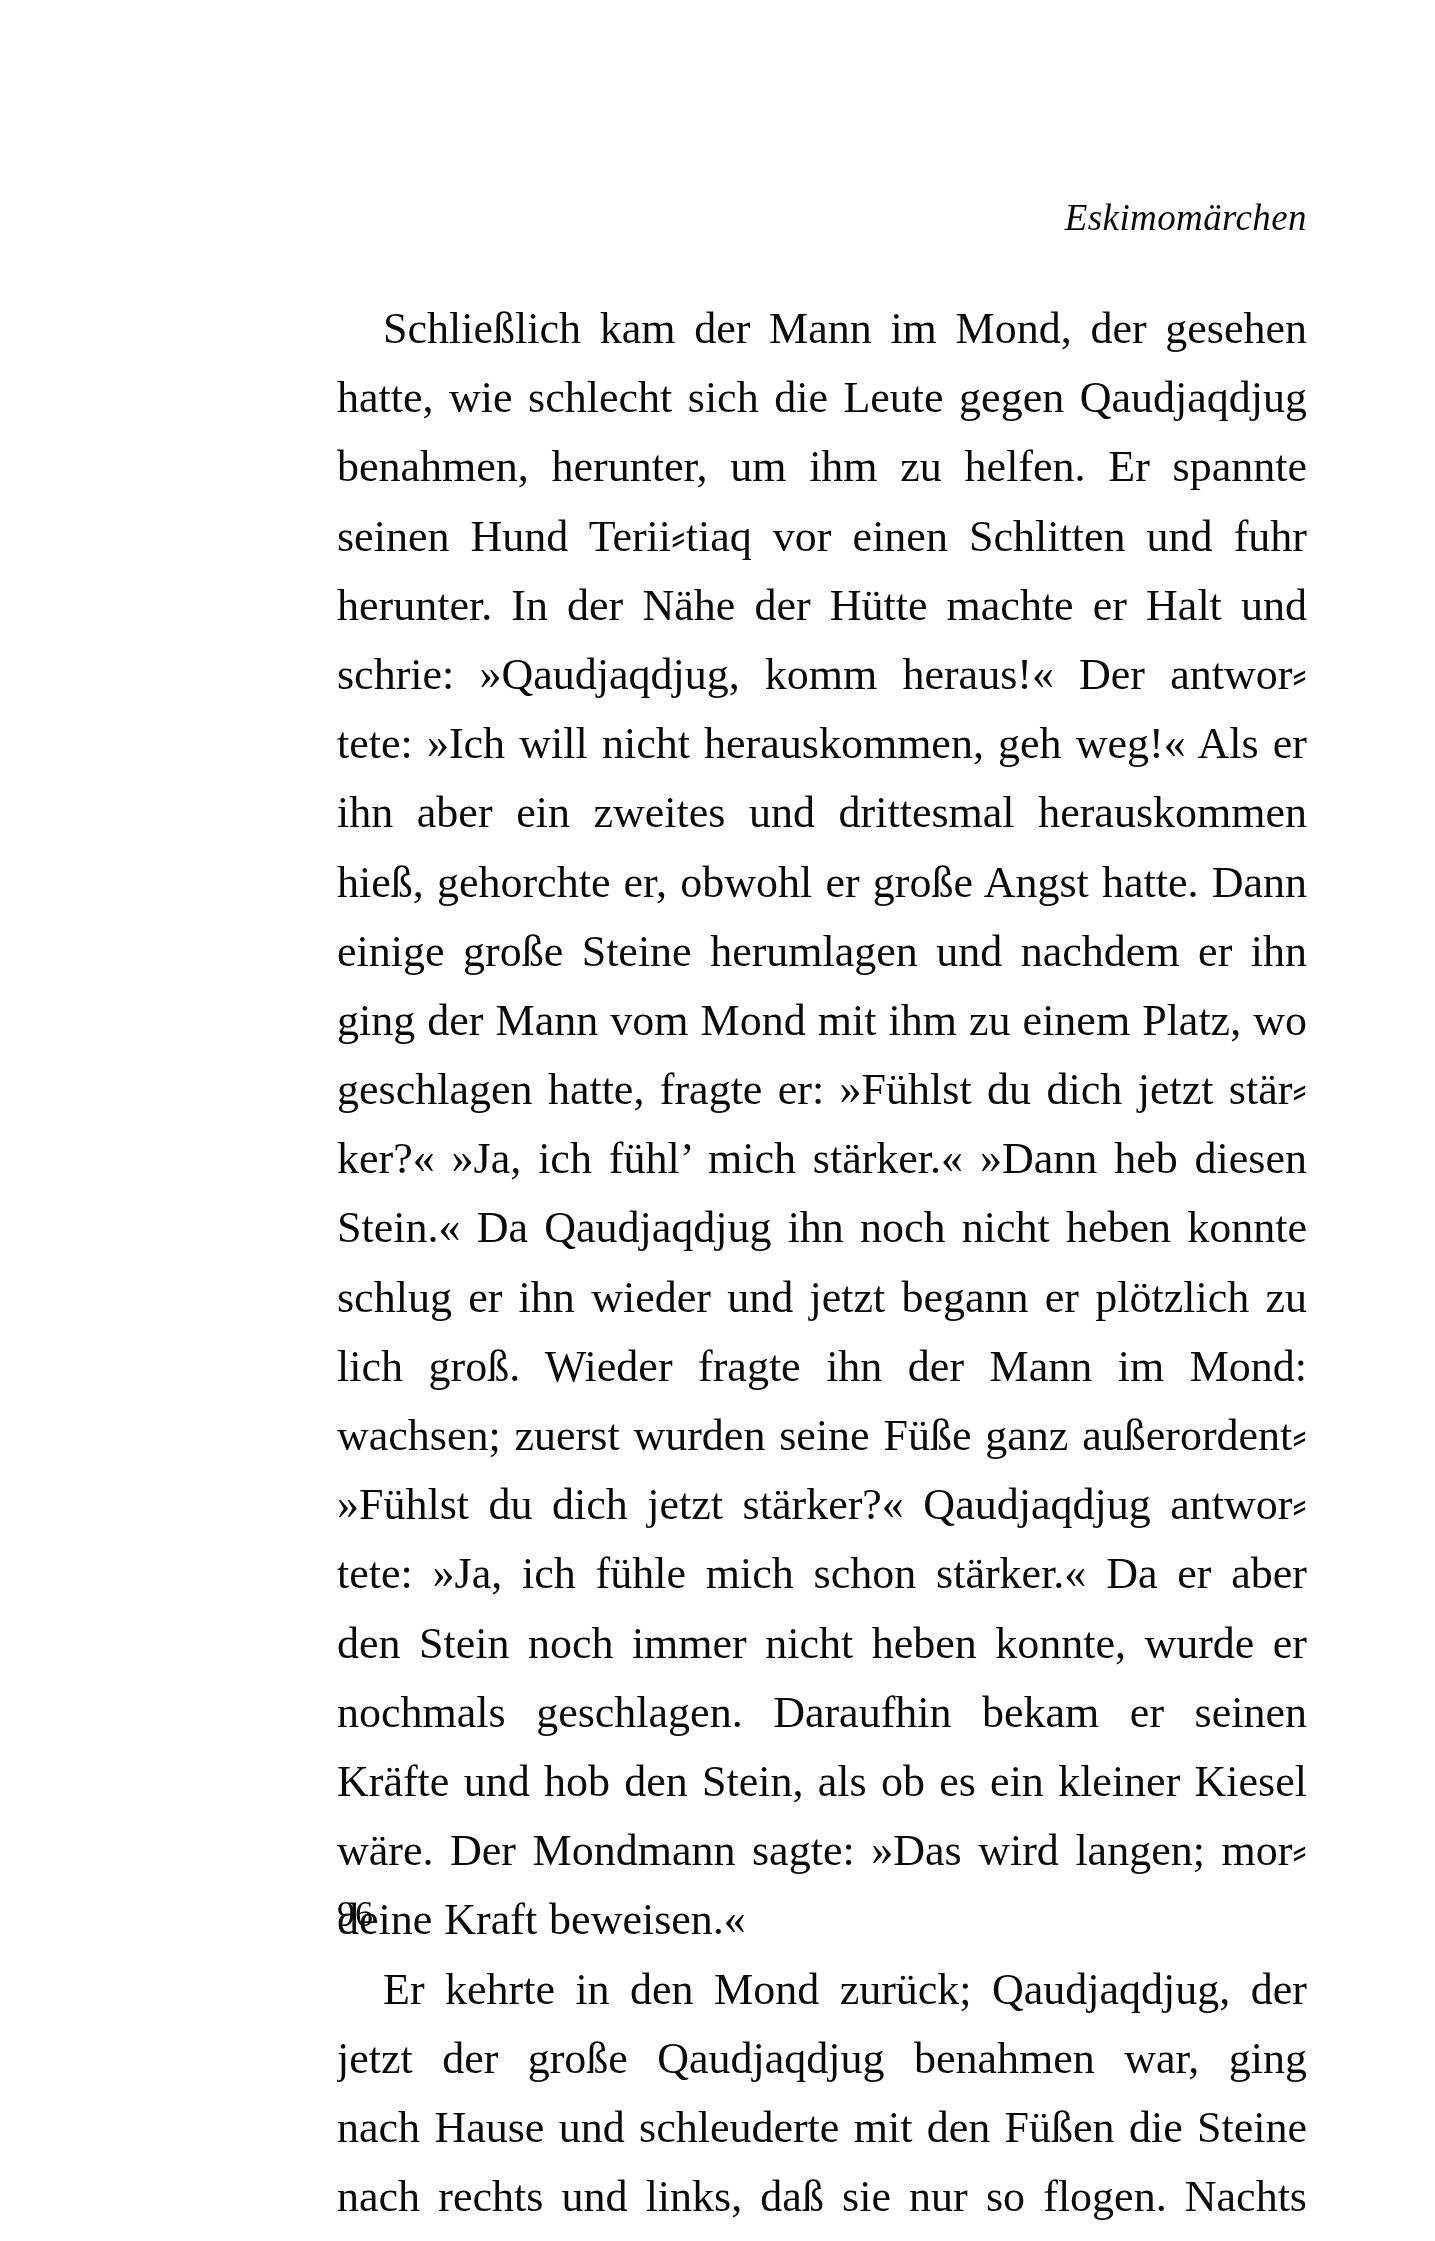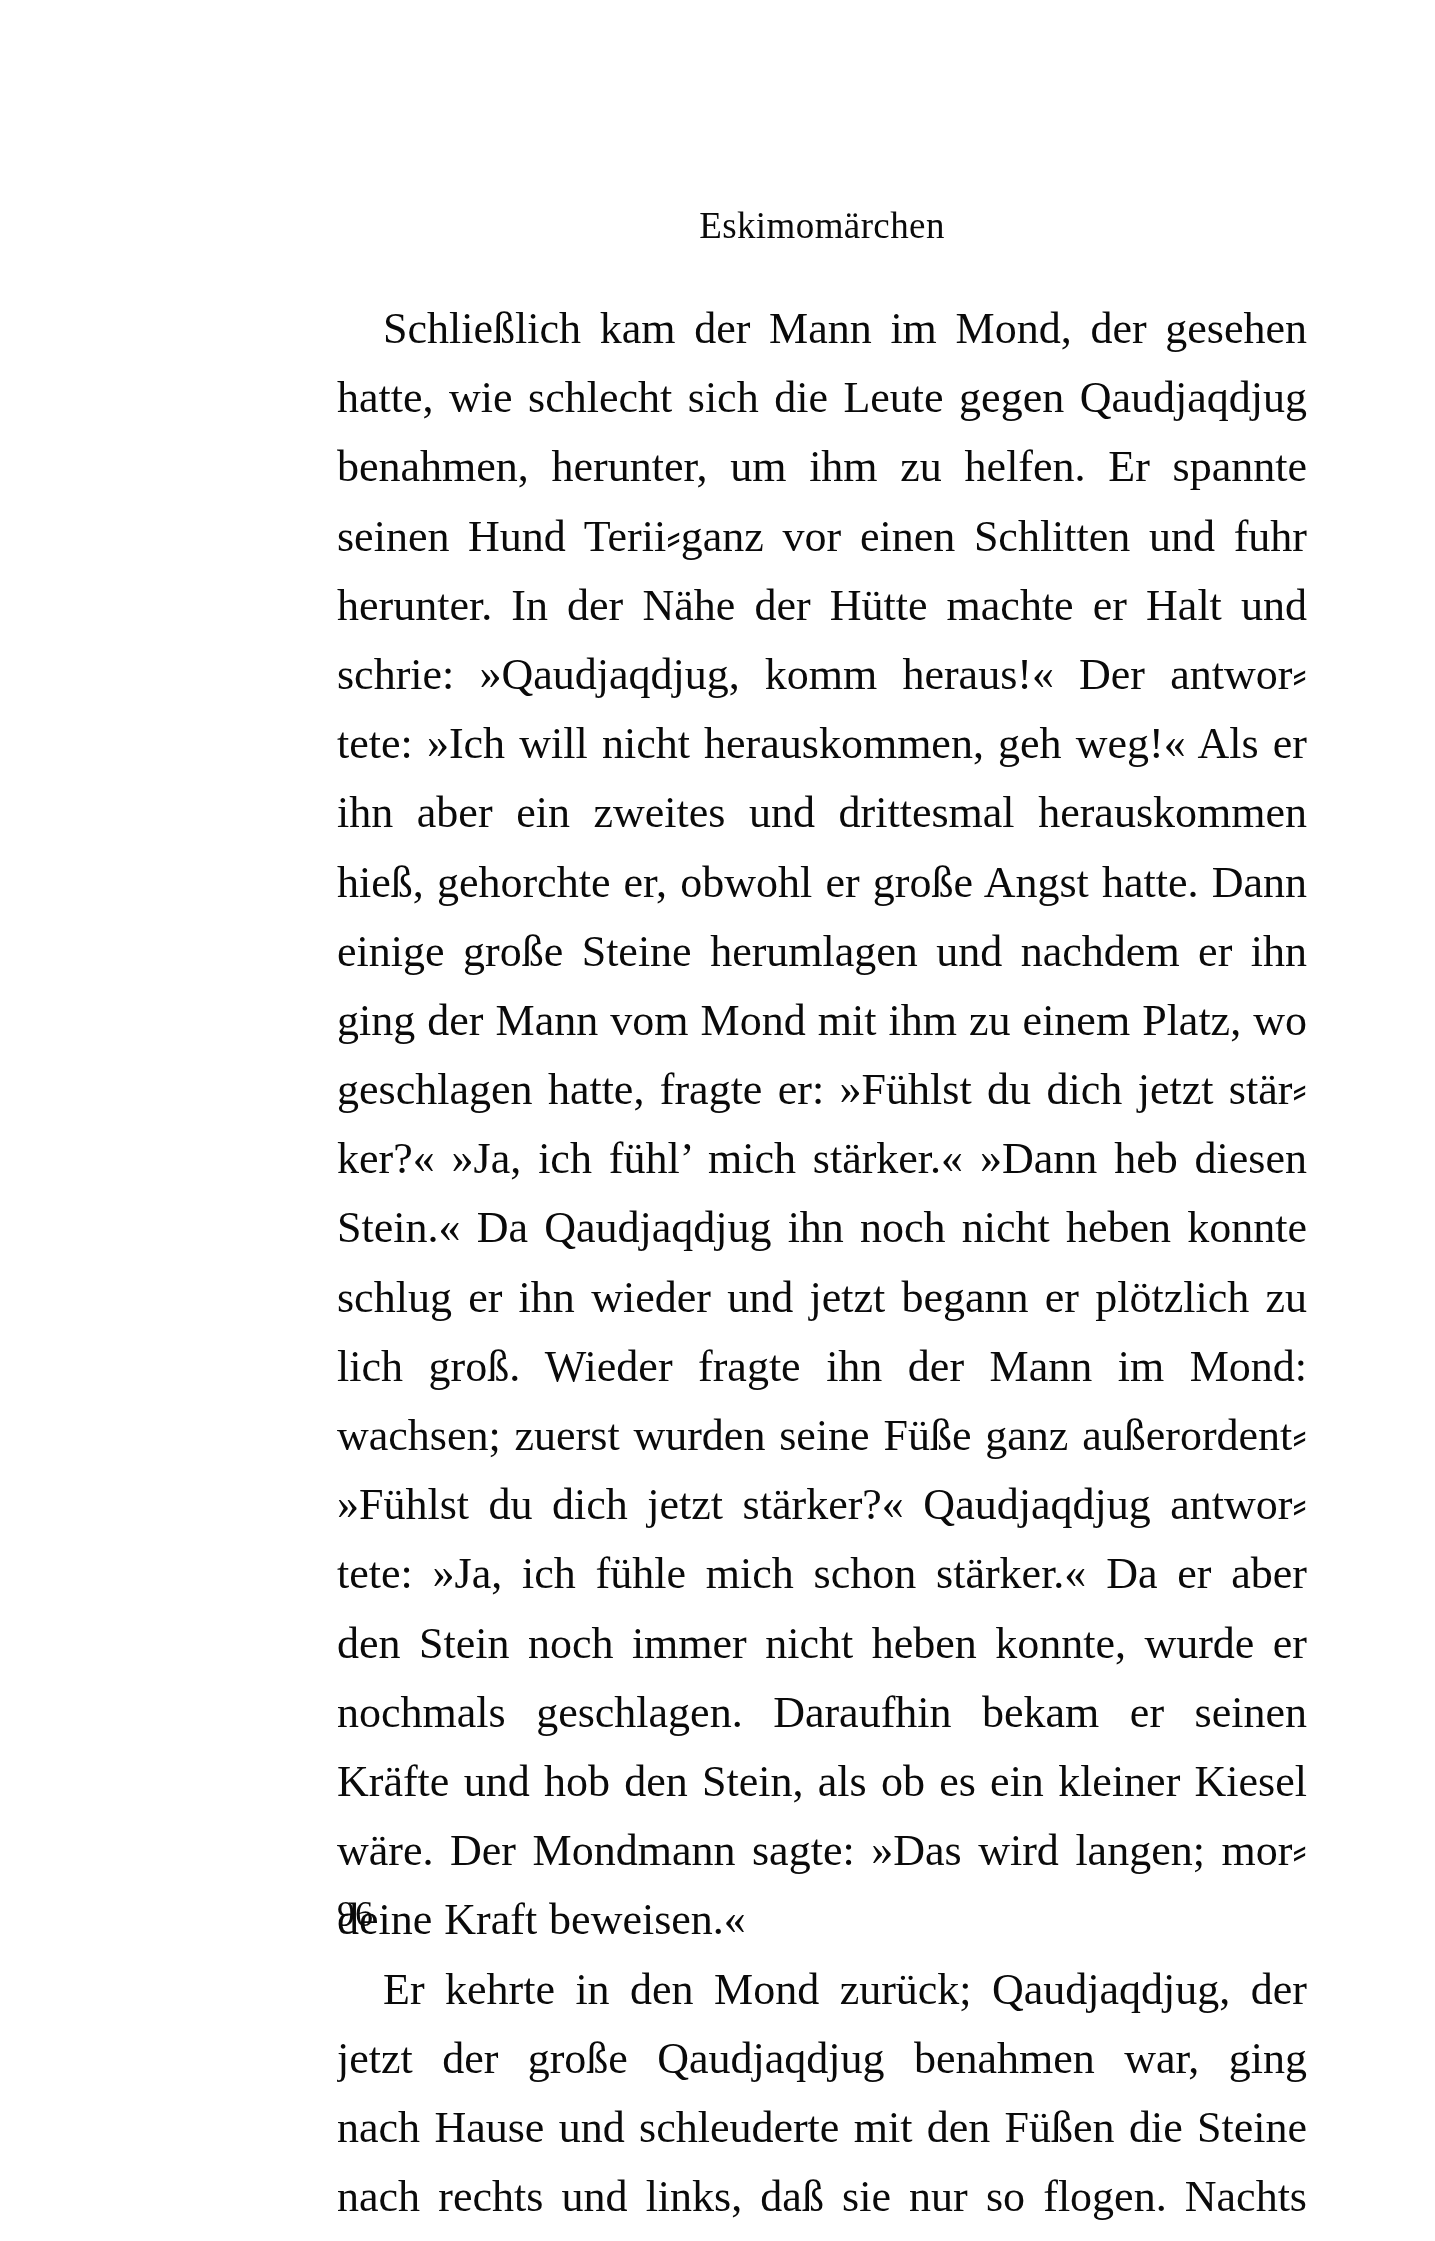--- a/index.html
+++ b/index.html
@@ -11,22 +11,23 @@
     color:var(--ink);
   }
   .page {
     position:relative;
     width:1435px; height:2241px;
     background:var(--paper);
     overflow:hidden;
   }
   .running-head {
     position:absolute;
-    left:337px; width:970px; top:204px;
-    text-align:center;
+    left:337px; width:970px; top:196px;
+    text-align:right;
+    font-style:italic;
     font-size:37px;
     line-height:44px;
     letter-spacing:0.4px;
   }
   .textblock {
     position:absolute;
     left:337px; top:287px; width:970px;
   }
   .line {
     font-size:44px;
@@ -51,21 +52,21 @@
 </head>
 <body>
 
 <div class="page">
   <div class="running-head">Eskimomärchen</div>
 
   <div class="textblock">
       <div class="line indent">Schließlich kam der Mann im Mond, der gesehen</div>
       <div class="line">hatte, wie schlecht sich die Leute gegen Qaudjaqdjug</div>
       <div class="line">benahmen, herunter, um ihm zu helfen. Er spannte</div>
-      <div class="line">seinen Hund Terii⸗ganz vor einen Schlitten und fuhr</div>
+      <div class="line">seinen Hund Terii⸗tiaq vor einen Schlitten und fuhr</div>
       <div class="line">herunter. In der Nähe der Hütte machte er Halt und</div>
       <div class="line">schrie: »Qaudjaqdjug, komm heraus!« Der antwor⸗</div>
       <div class="line">tete: »Ich will nicht herauskommen, geh weg!« Als er</div>
       <div class="line">ihn aber ein zweites und drittesmal herauskommen</div>
       <div class="line">hieß, gehorchte er, obwohl er große Angst hatte. Dann</div>
       <div class="line">einige große Steine herumlagen und nachdem er ihn</div>
       <div class="line">ging der Mann vom Mond mit ihm zu einem Platz, wo</div>
       <div class="line">geschlagen hatte, fragte er: »Fühlst du dich jetzt stär⸗</div>
       <div class="line">ker?« »Ja, ich fühl’ mich stärker.« »Dann heb diesen</div>
       <div class="line">Stein.« Da Qaudjaqdjug ihn noch nicht heben konnte</div>

